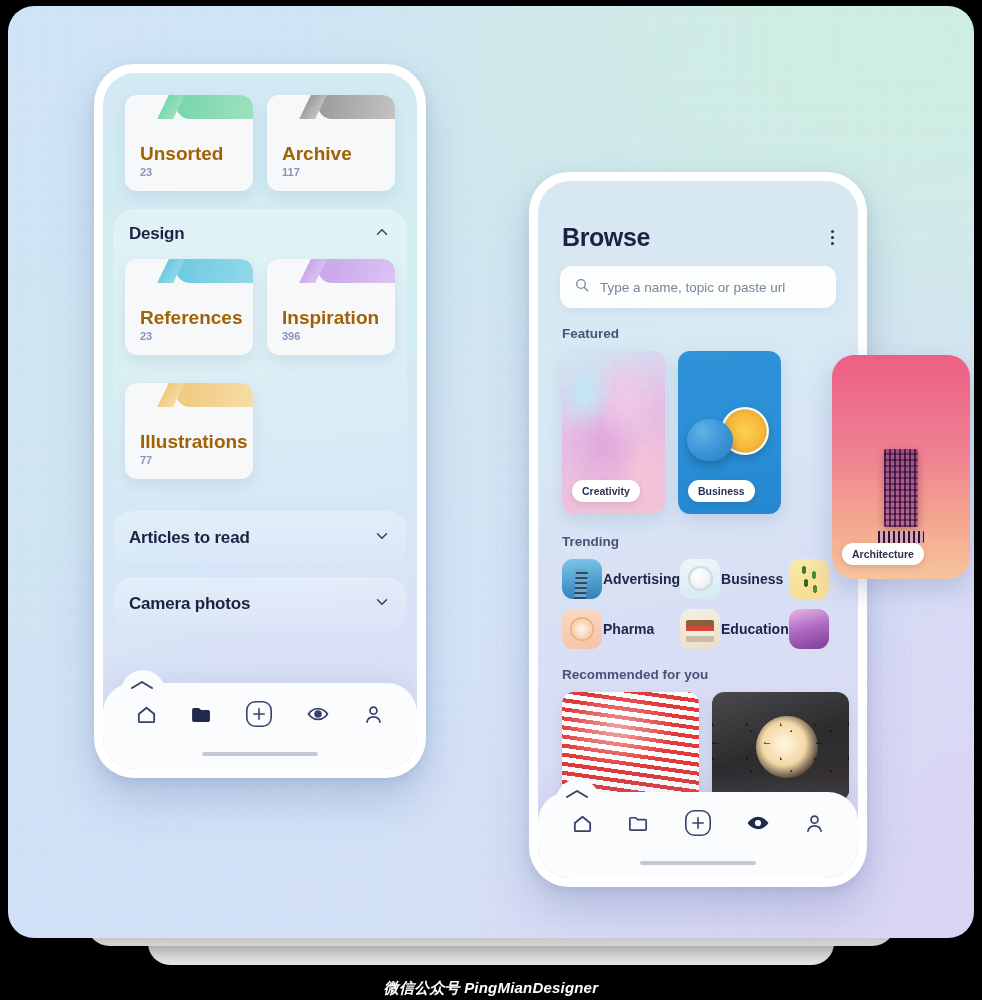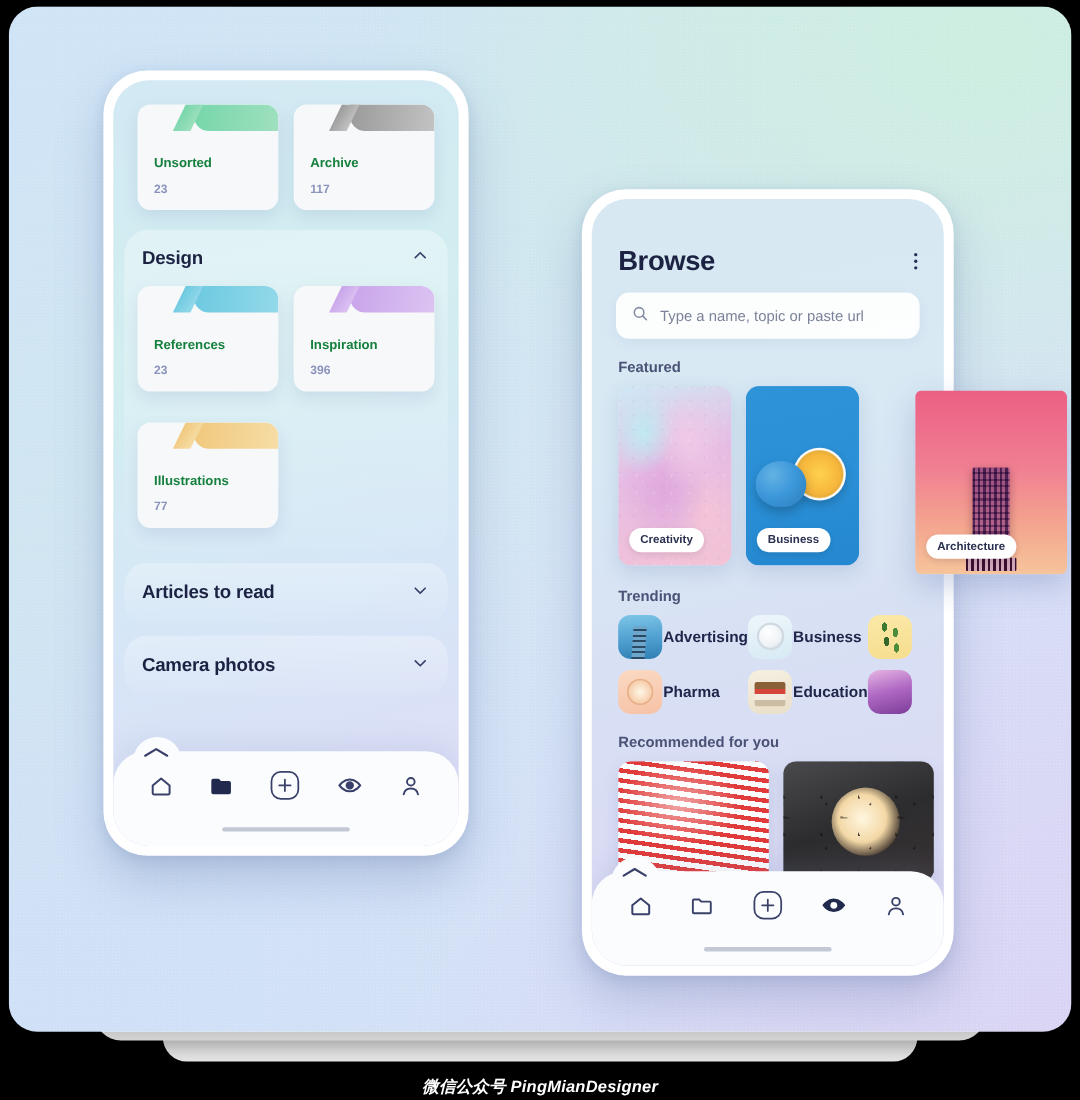--- a/index.html
+++ b/index.html
@@ -97,22 +97,22 @@
     width: 60%; height: 24px;
     border-radius: 0 12px 0 14px;
   }
   .folder .tab::before{
     content:""; position:absolute; left:-13px; top:0; width:16px; height:100%;
     background: inherit;
     border-radius: 0 0 0 0;
     transform: skewX(-26deg);
   }
   .folder .fname {
-    position: absolute; left: 15px; bottom: 36px;
-    font-size: 12px; font-weight: 600; color: #15803d;
+    position: absolute; left: 15px; bottom: 26px;
+    font-size: 19px; font-weight: 600; color: #a16207;
   }
   .folder .fcount {
     position: absolute; left: 15px; bottom: 13px;
     font-size: 11px; font-weight: 600; color: #8b93bd;
   }
 
   
   .section-panel {
     margin: 18px 10px 0 10px;
     padding: 14px 0 20px 0;
@@ -183,21 +183,21 @@
   }
   .fcard .pill{
     position:absolute; left:10px; bottom:12px;
     background:#fff; color:#2a3050; font-size:10.5px; font-weight:700;
     padding: 5px 10px; border-radius: 11px;
     box-shadow: 0 2px 6px rgba(0,0,0,.10);
   }
   
   .fcard-float{
     position:absolute; left: 303px; top: 183px;
-    width: 138px; height: 167px; border-radius: 6px; overflow:hidden;
+    width: 138px; height: 224px; border-radius: 22px; overflow:hidden;
     box-shadow: 0 10px 26px rgba(110,130,180,.34);
     z-index: 5;
   }
 
   
   .art-creativity{
     position:absolute; inset:0;
     background:
       radial-gradient(38% 34% at 22% 26%, #bfe9f2 0%, rgba(191,233,242,0) 70%),
       radial-gradient(44% 38% at 62% 30%, #f0c8e6 0%, rgba(240,200,230,0) 72%),

